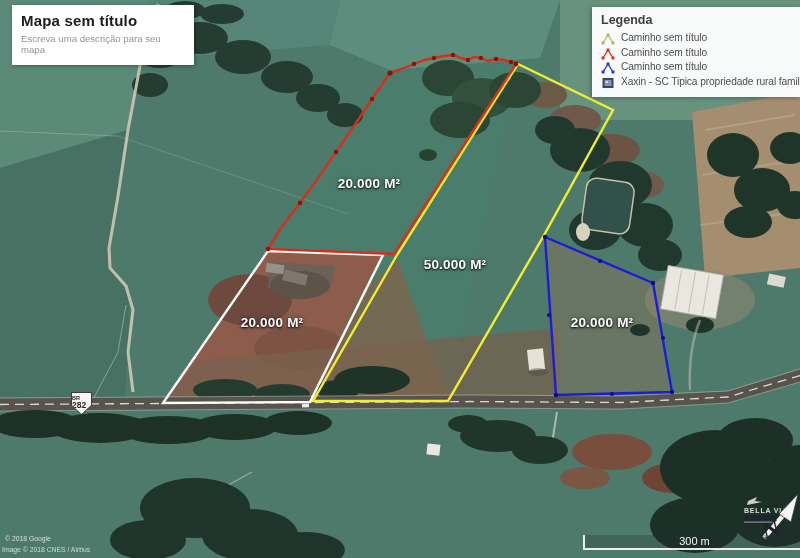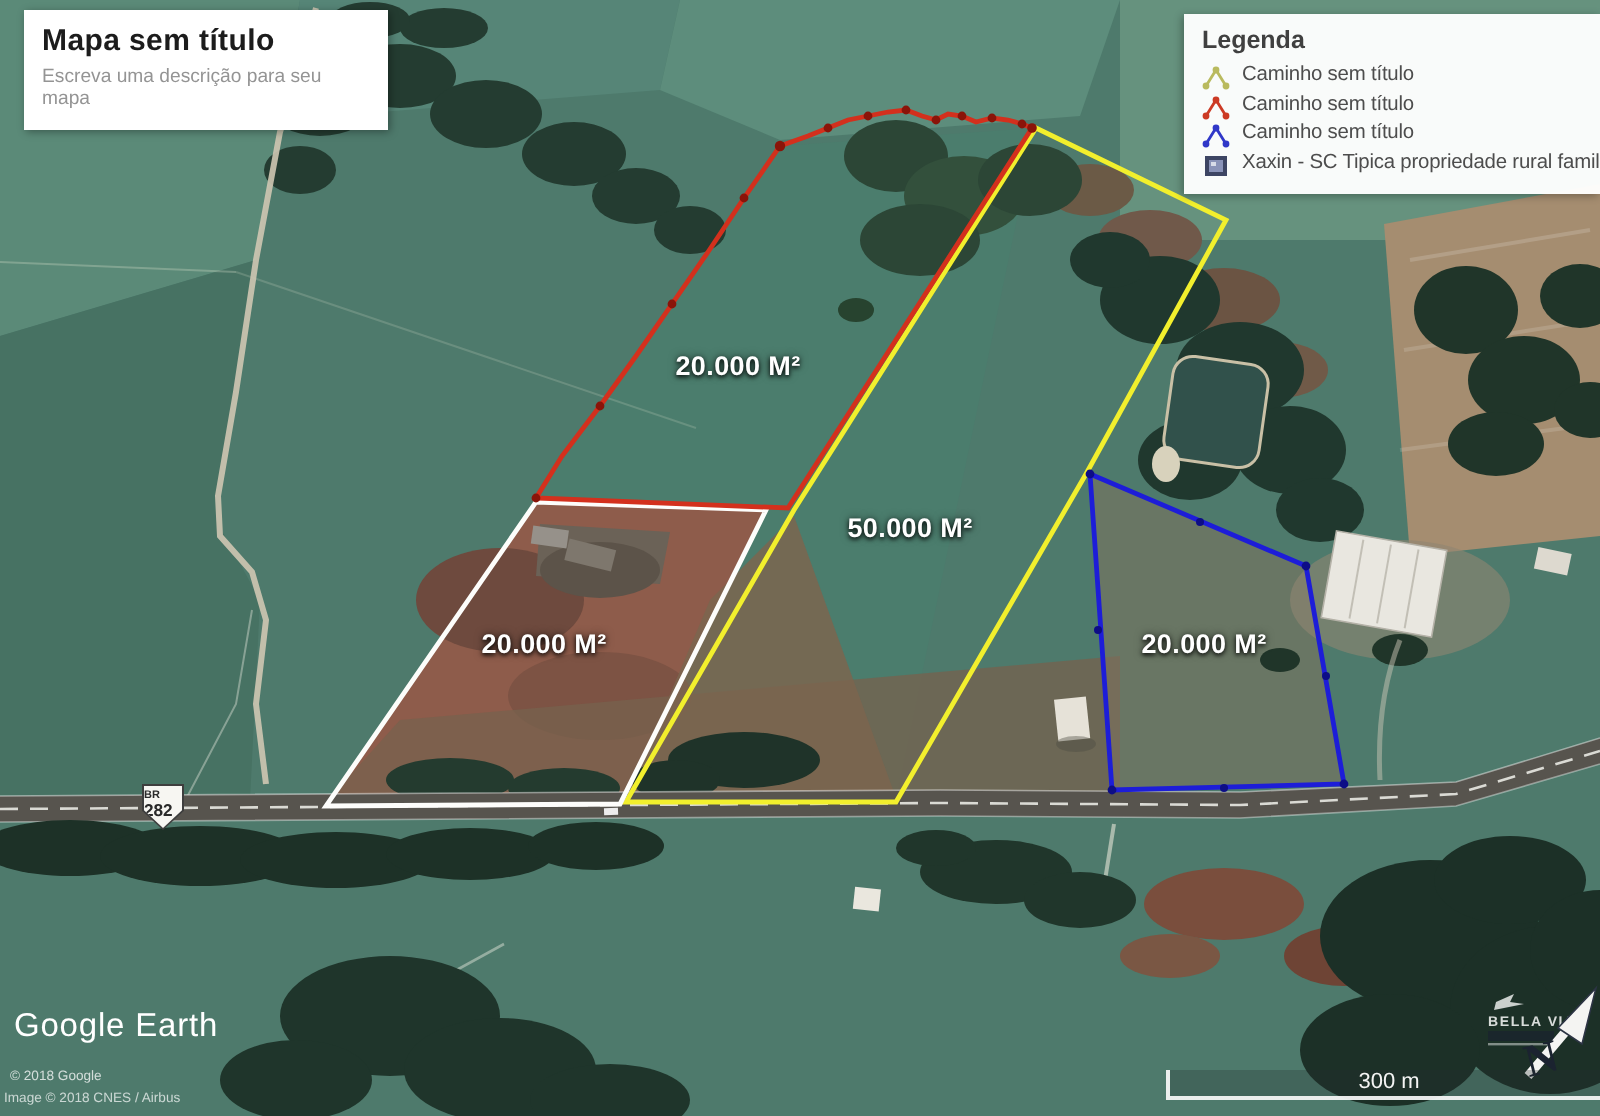--- a/index.html
+++ b/index.html
@@ -293,17 +293,16 @@
     <div class="inner">
       <span class="br">BR</span>
       <span class="num">282</span>
     </div>
   </div>
 
   <div class="scale-bar">
     <span>300 m</span>
   </div>
 
-  <div class="ge-logo">Google Earth</div>
   <div class="copy1">© 2018 Google</div>
   <div class="copy2">Image © 2018 CNES / Airbus</div>
 
 </div>
 
 </body></html>

